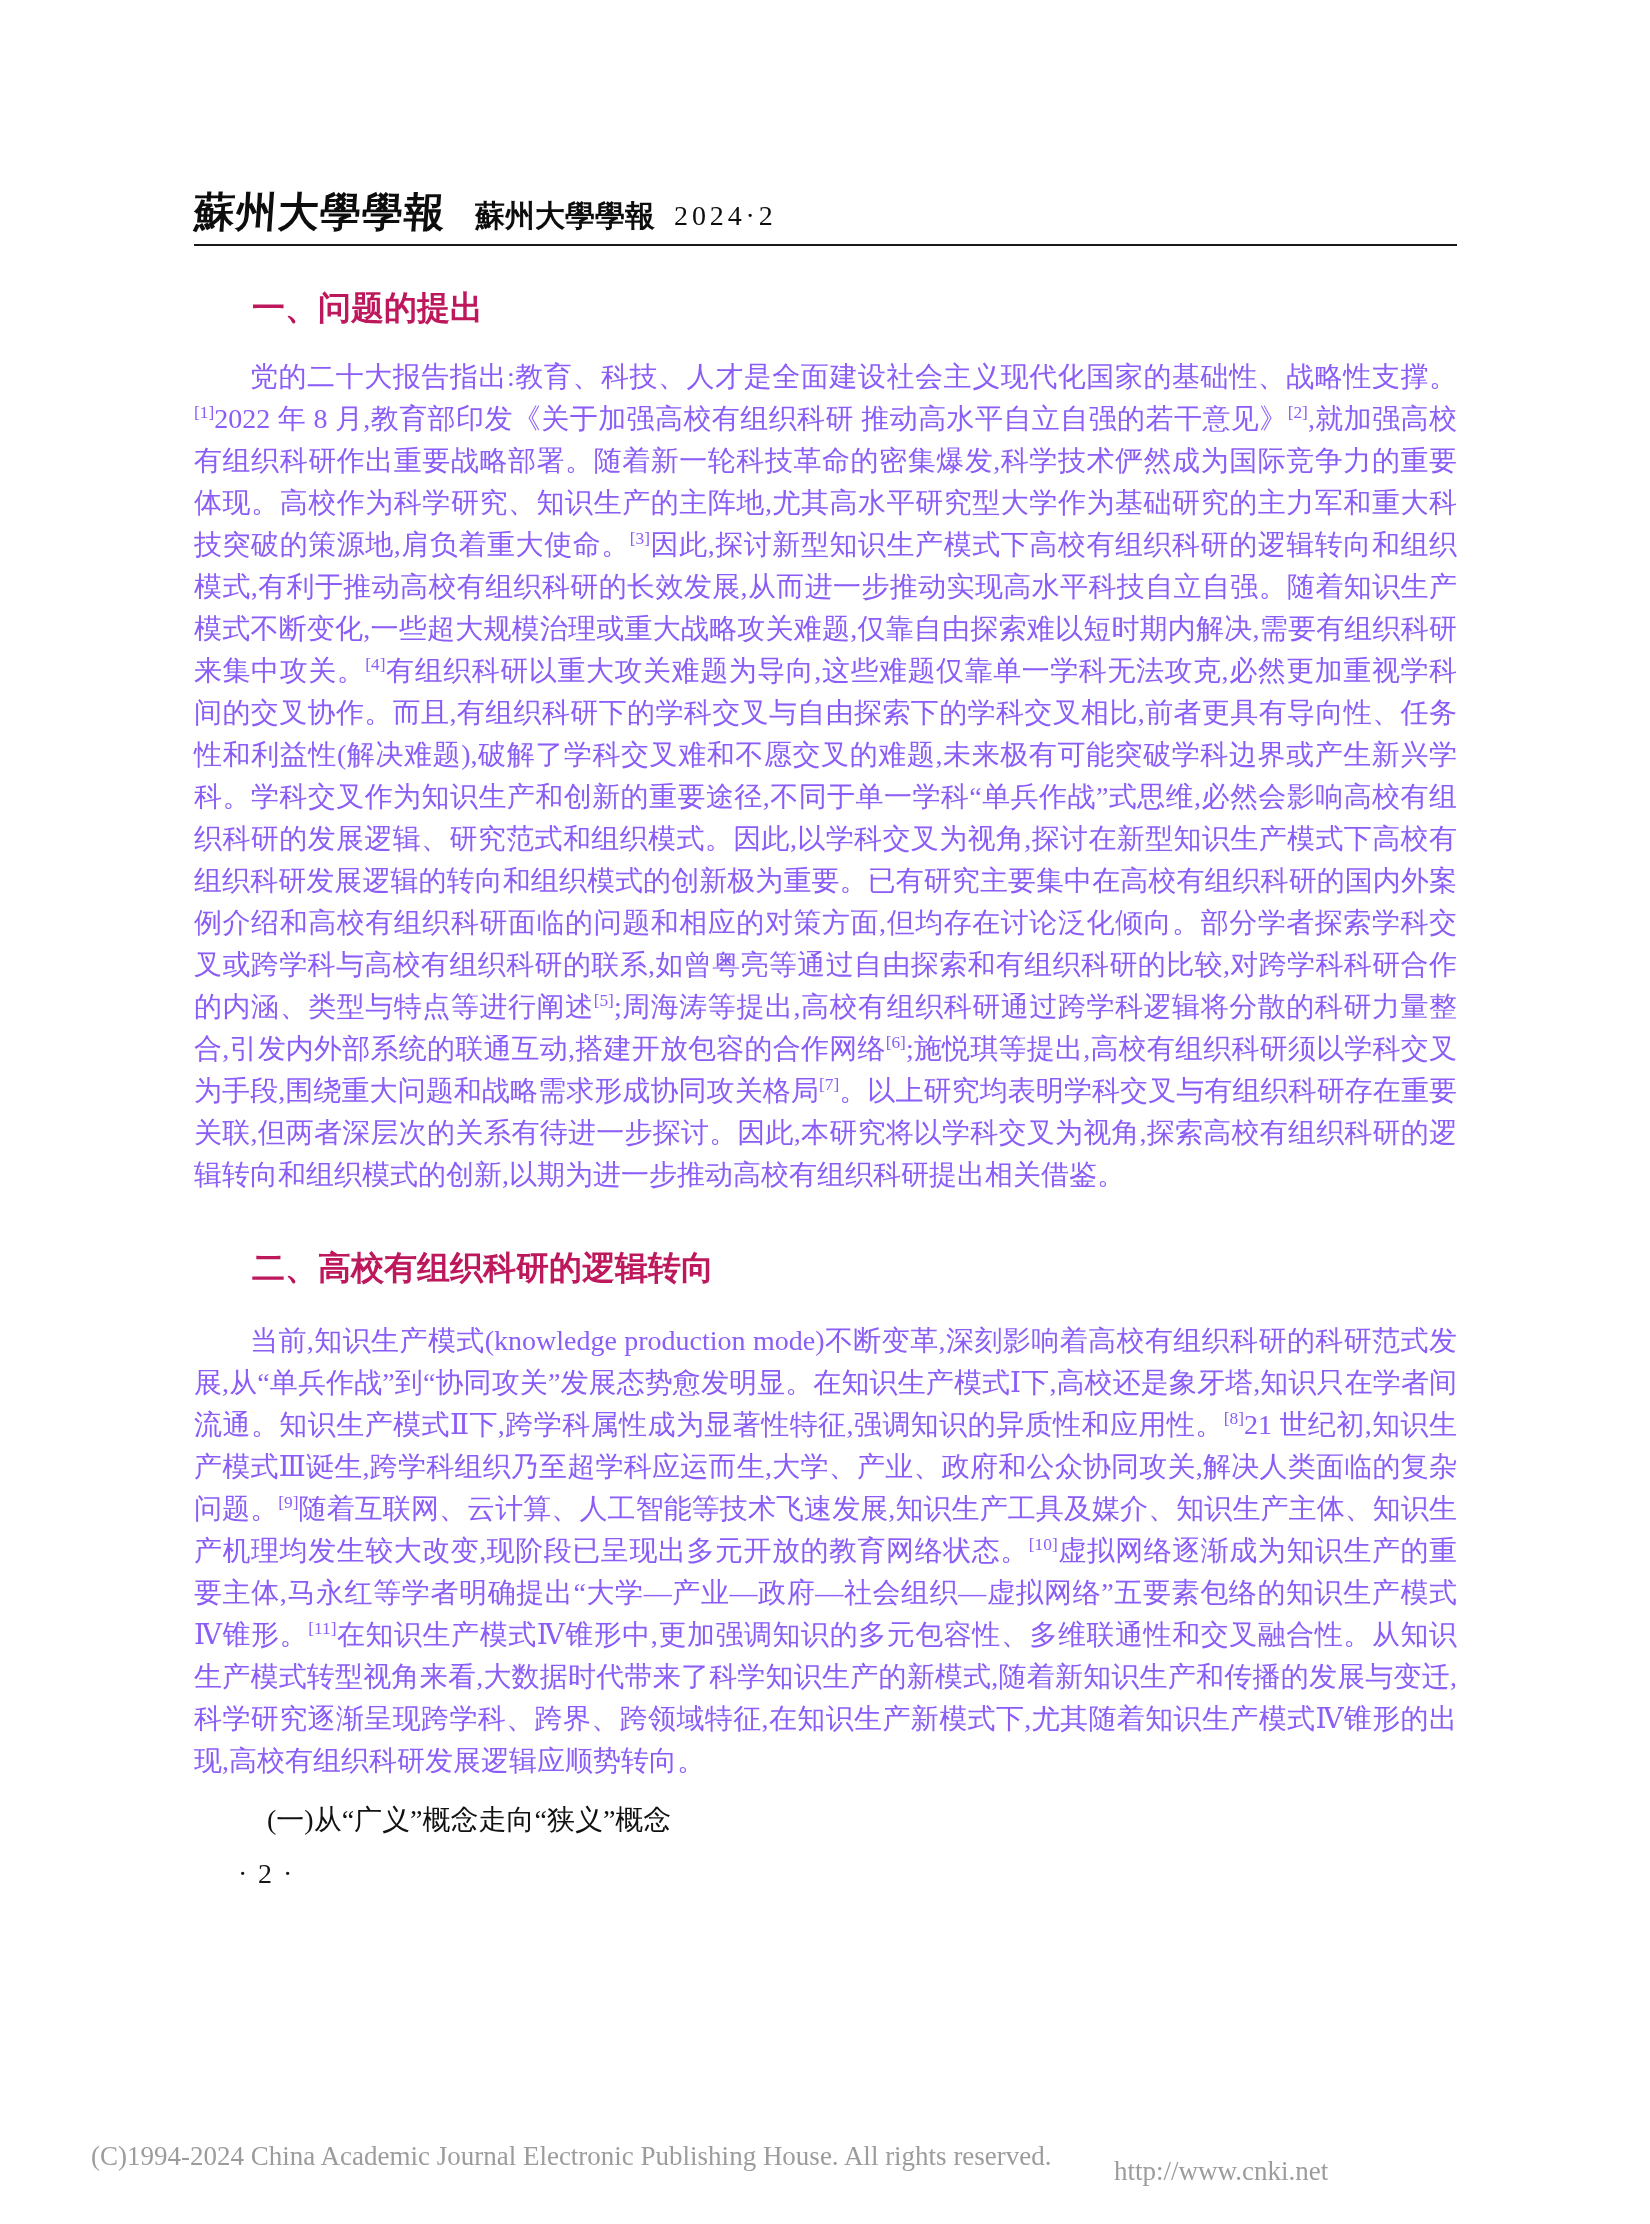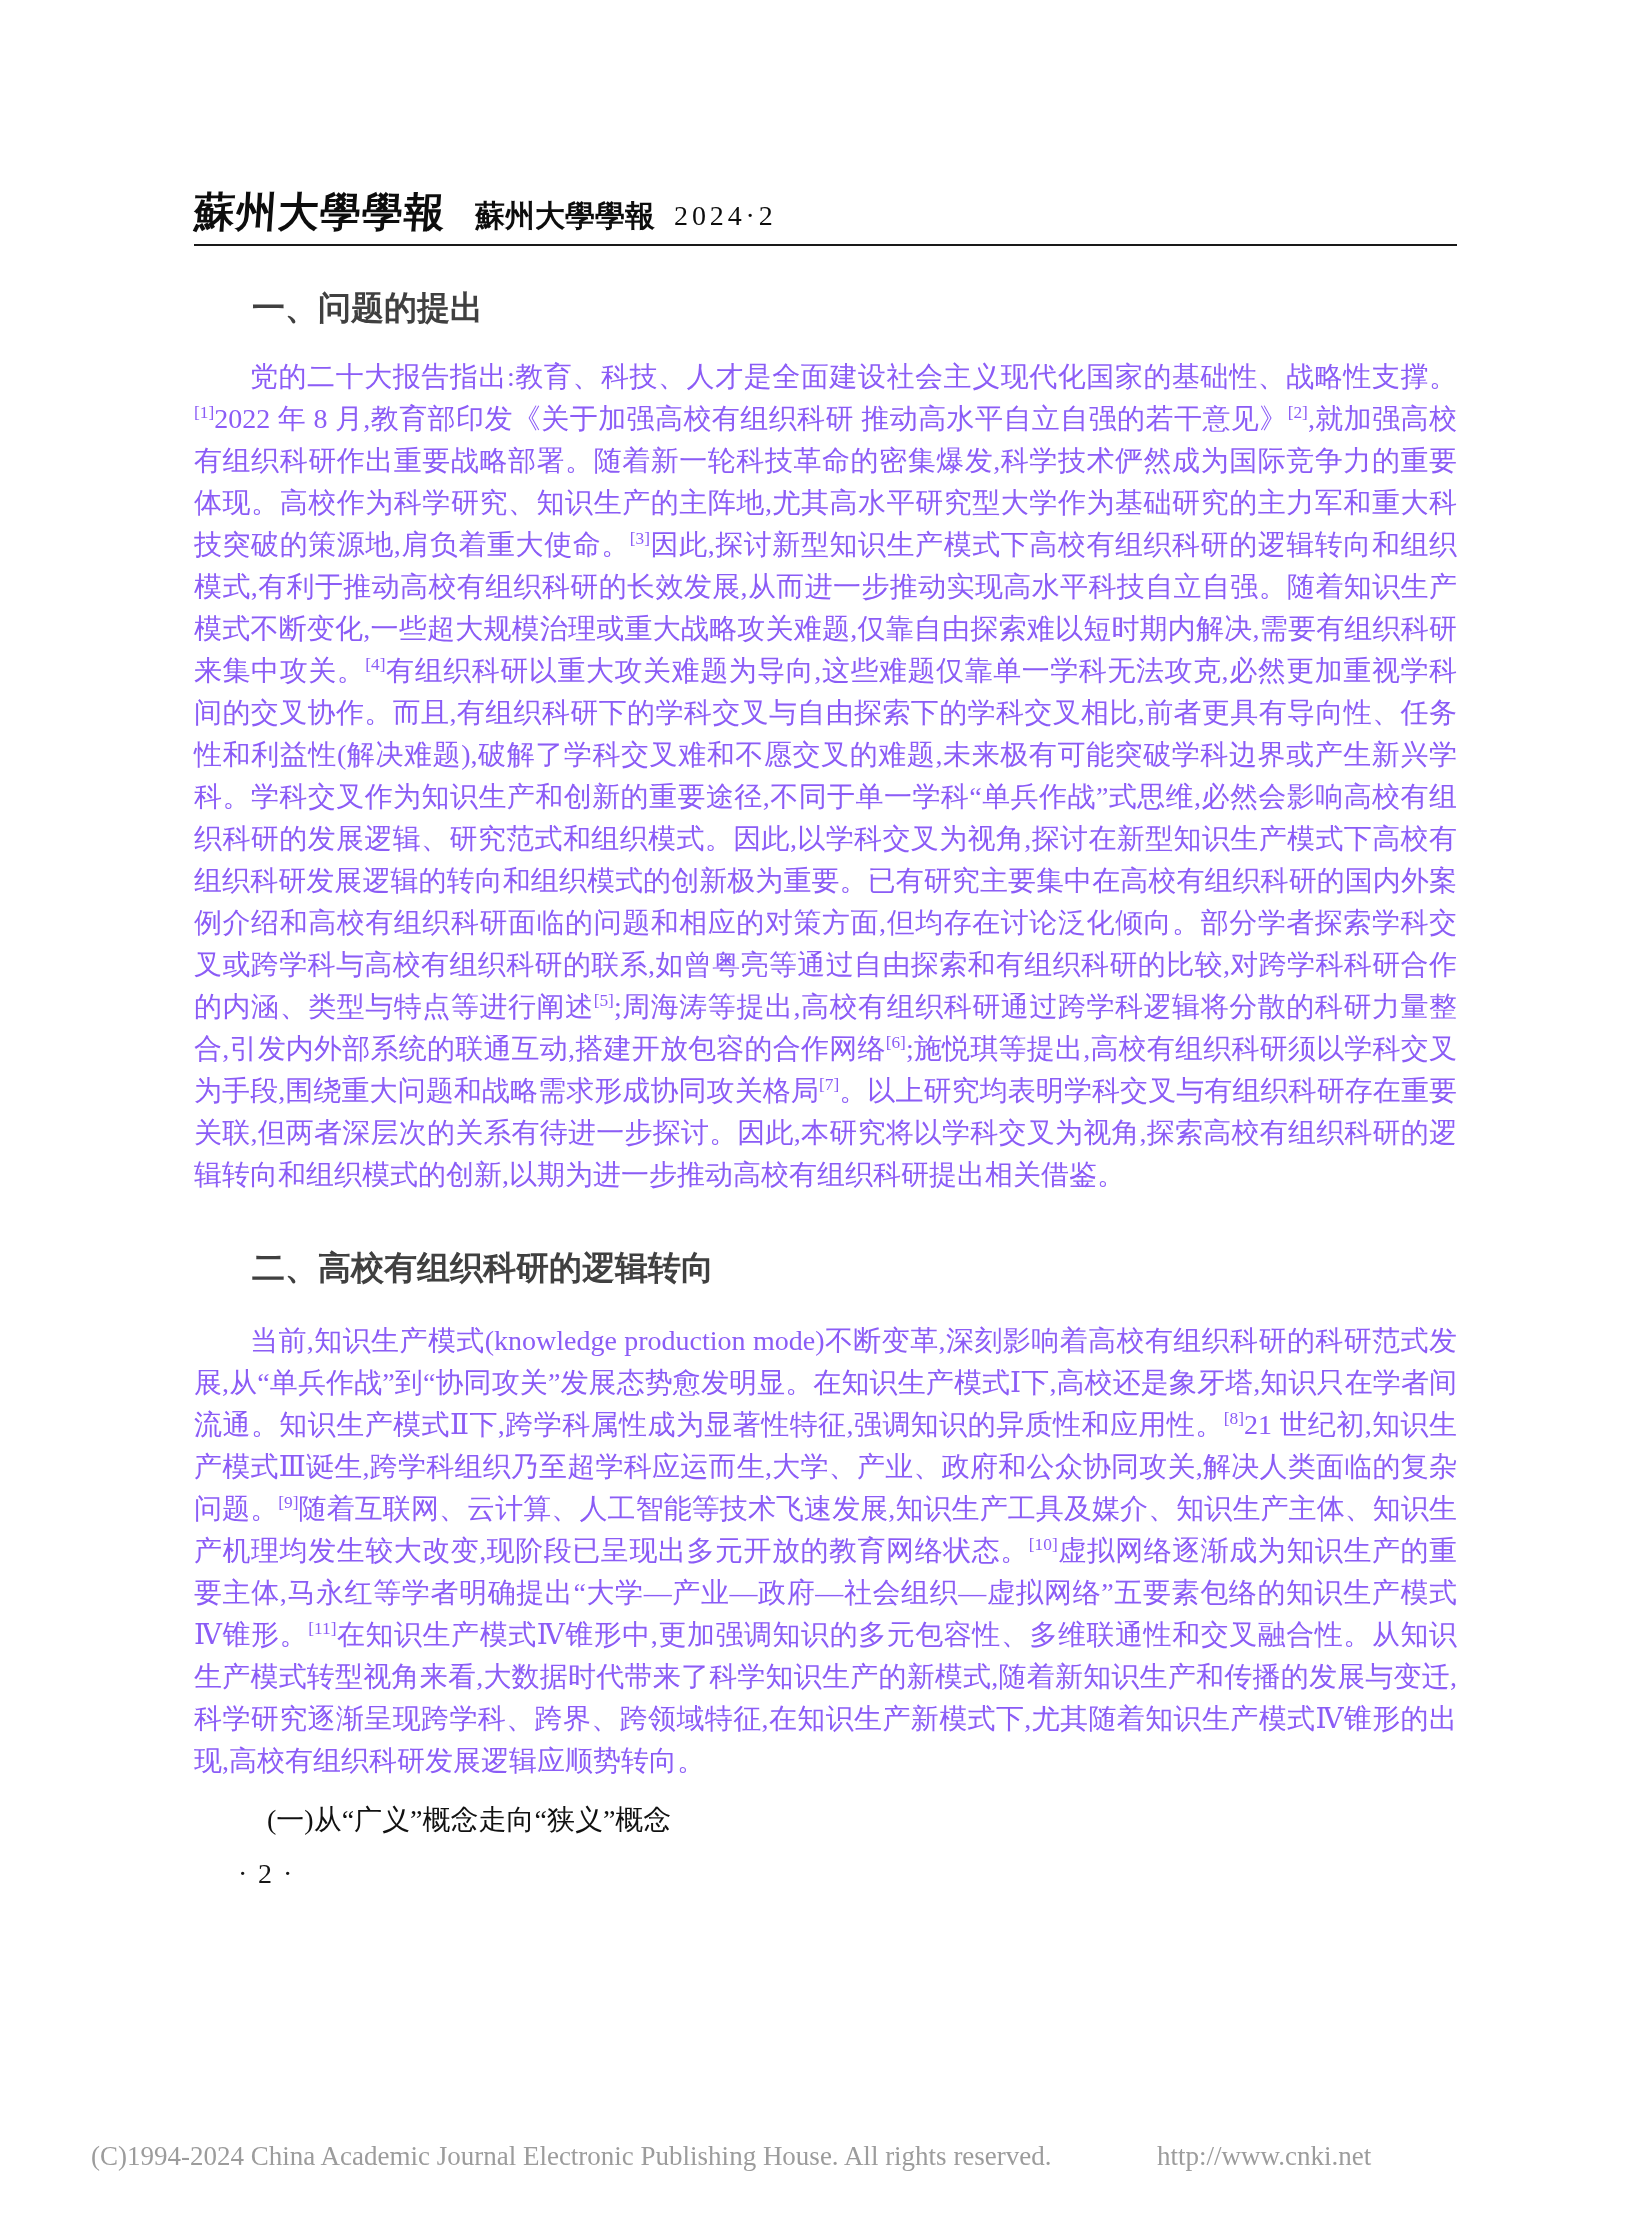--- a/index.html
+++ b/index.html
@@ -56,21 +56,21 @@
     margin-top: 10.7px;
     border-top: 2.9px solid #191919;
     width: 1263px;
   }
   
   .sec-heading {
     font-family: "Liberation Sans", "DejaVu Sans", sans-serif;
     font-weight: bold;
     font-size: 33px;
     line-height: 1.1;
-    color: #404040;
+    color: #be185d;
     margin: 0;
     padding-left: 58px;
   }
   .sec-heading.first { margin-top: 44px; margin-bottom: 30px; }
   .sec-heading.second { margin-top: 54px; margin-bottom: 34px; }
   .para {
     font-size: 28px;
     line-height: 42px;
     text-align: justify;
     text-indent: 56px;
@@ -102,21 +102,21 @@
     position: absolute;
     left: 53px;
     top: 2141px;
     width: 1553px;
     height: 39px;
     font-size: 27px;
     color: #9c9c9c;
     font-family: "Liberation Serif", "DejaVu Serif", serif;
   }
   .footer .copyright { position: absolute; left: 0; top: 0; white-space: nowrap; margin-left: 38px; }
-  .footer .url { position: absolute; left: 1061px; top: 0; white-space: nowrap; margin-left: 43px; }
+  .footer .url { position: absolute; left: 1061px; top: 15px; white-space: nowrap; }
 </style>
 </head>
 <body>
 
 <div class="page">
 
   <div class="content">
 
     <div class="header-row">
       <span class="logo">蘇州大學學報</span>

